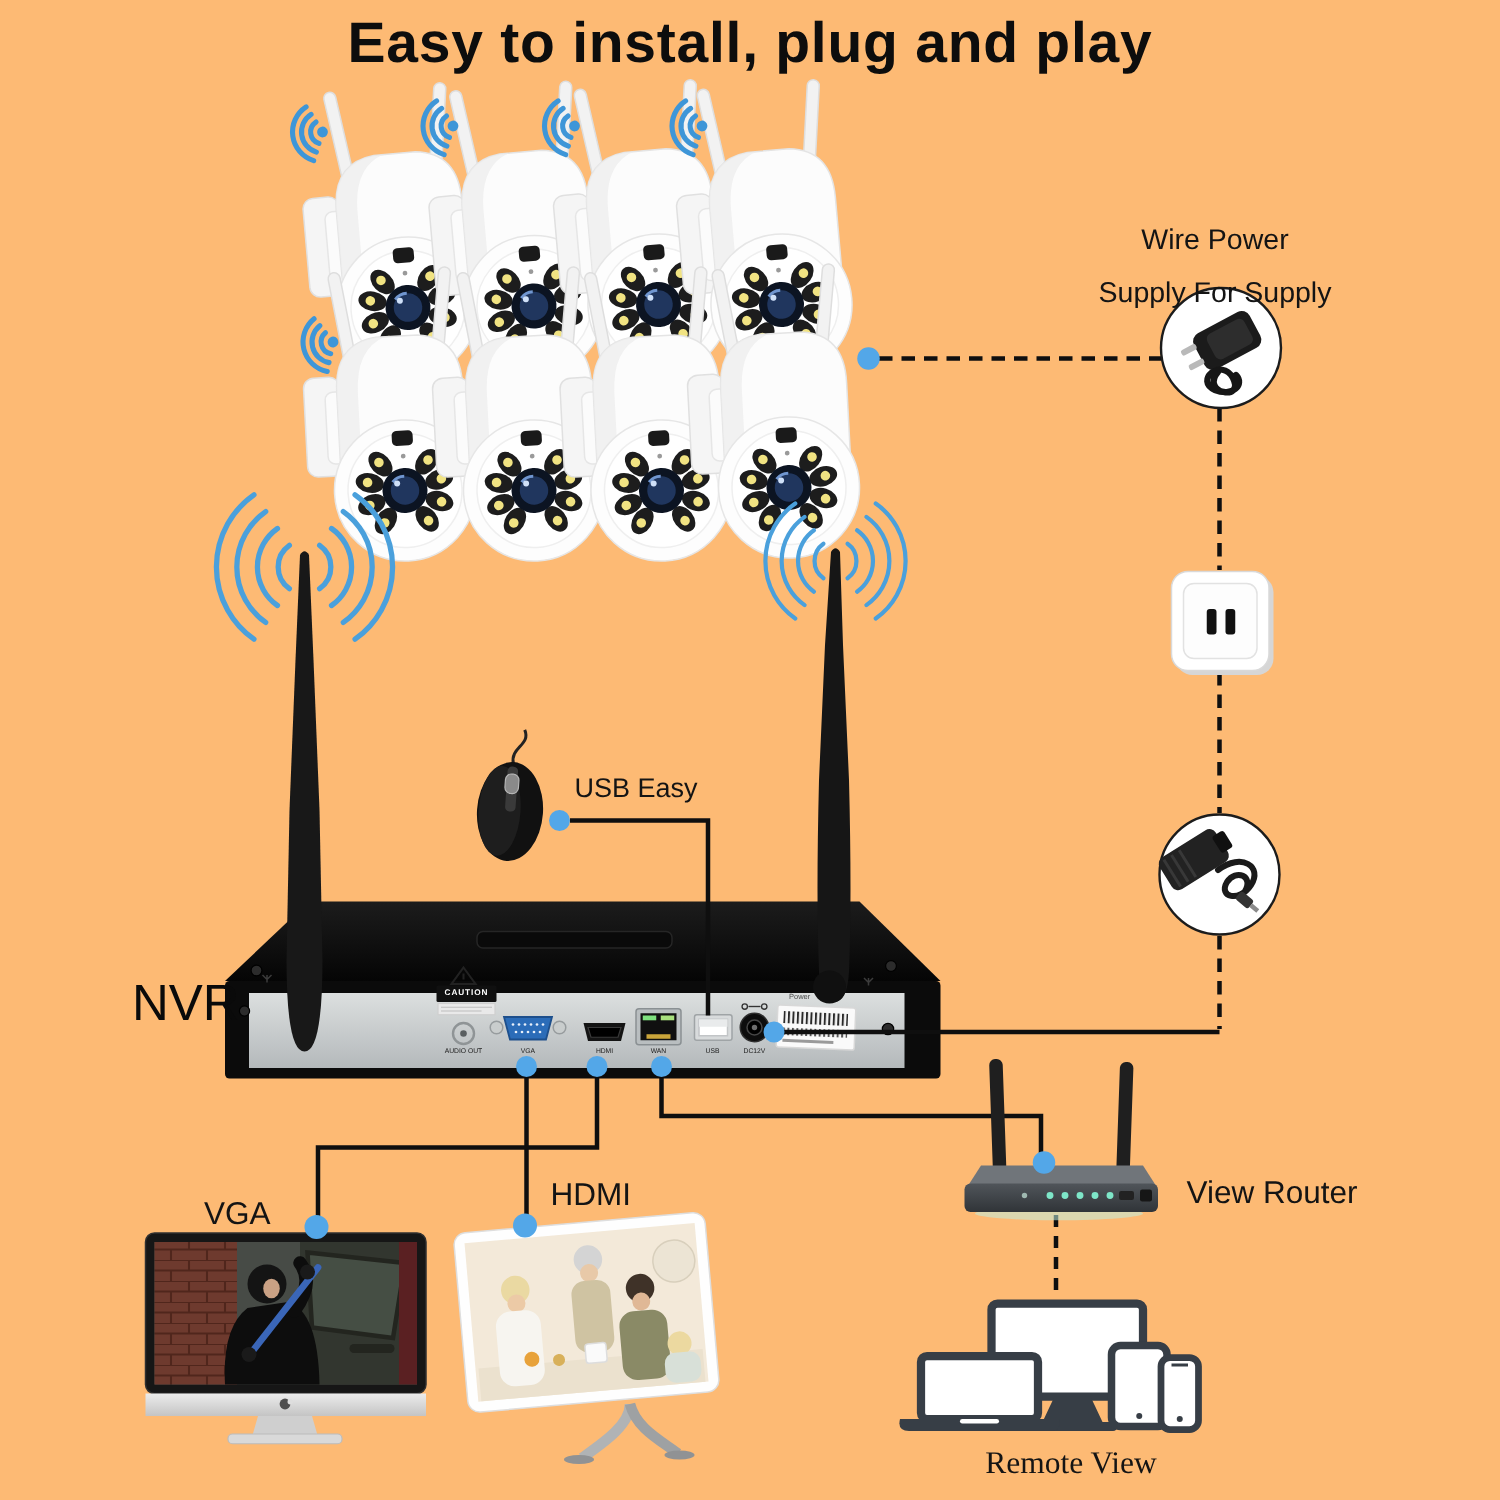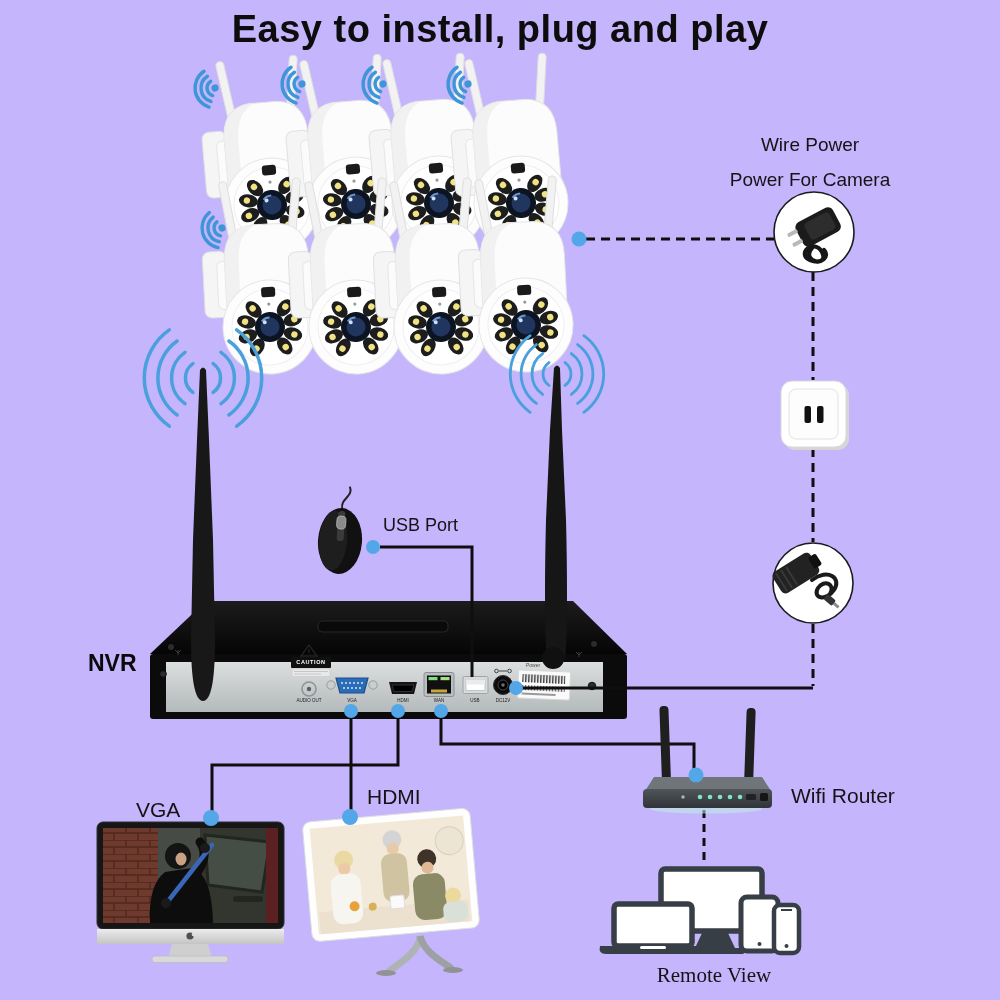--- a/index.html
+++ b/index.html
@@ -1,28 +1,28 @@
 <!DOCTYPE html>
 <html><head>
 <meta charset="utf-8">
 <style>
   html,body{margin:0;padding:0;background:#fff;}
-  #canvas{position:relative;width:1000px;height:1000px;background:#c4b5fd;overflow:hidden;
+  #canvas{position:relative;width:1000px;height:1000px;background:#fdba74;overflow:hidden;
           font-family:"Liberation Sans", sans-serif;color:#111;}
   #scene{position:absolute;left:0;top:0;width:1000px;height:1000px;}
   .lbl{position:absolute;white-space:nowrap;color:#141414;}
   .title{left:0;right:0;top:8px;text-align:center;font-size:38px;font-weight:bold;letter-spacing:.5px;color:#0d0d0d;}
-  .t19{font-size:19px;}
+  .t19{font-size:19px;margin-top:16px;}
   .t21{font-size:21px;}
   .ctr{text-align:center;}
   .plabel{position:absolute;font-size:4.5px;line-height:5px;color:#1c1c1c;text-align:center;letter-spacing:0;}
   .caution{position:absolute;left:291px;top:657px;width:40px;height:11px;background:#101010;color:#fff;
            font-size:5.5px;line-height:11px;text-align:center;font-weight:bold;letter-spacing:.6px;border-radius:1px;}
   .powerlbl{position:absolute;left:526px;top:662px;font-size:5px;color:#4a4a4a;}
-  .nvrlbl{font-size:23px;font-weight:bold;color:#0a0a0a;}
+  .nvrlbl{font-size:34px;font-weight:normal;color:#0a0a0a;}
 </style>
 </head>
 <body>
 
 <div id="canvas">
 
 <svg id="scene" viewBox="0 0 1000 1000">
   <defs>
     <linearGradient id="panelG" x1="0" y1="0" x2="0" y2="1">
       <stop offset="0" stop-color="#dcdfdf"></stop>
@@ -372,26 +372,26 @@
     <circle cx="516" cy="688" r="7"></circle>
     <circle cx="211" cy="818" r="8"></circle>
     <circle cx="350" cy="817" r="8"></circle>
     <circle cx="696" cy="775" r="7.5"></circle>
   </g>
 </svg>
 
 <div class="lbl title">Easy to install, plug and play</div>
 
 <div class="lbl t19 ctr" style="left:710px;top:134px;width:200px;">Wire Power</div>
-<div class="lbl t19 ctr" style="left:710px;top:169px;width:200px;">Power For Camera</div>
-<div class="lbl" style="left:383px;top:515px;font-size:18px;">USB Port</div>
+<div class="lbl t19 ctr" style="left:710px;top:169px;width:200px;">Supply For Supply</div>
+<div class="lbl" style="left:383px;top:515px;font-size:18px;">USB Easy</div>
 <div class="lbl nvrlbl" style="left:88px;top:650px;">NVR</div>
 <div class="lbl t21" style="left:136px;top:798px;">VGA</div>
 <div class="lbl t21" style="left:367px;top:785px;">HDMI</div>
-<div class="lbl t21" style="left:791px;top:784px;">Wifi Router</div>
+<div class="lbl t21" style="left:791px;top:784px;">View Router</div>
 <div class="lbl t21 ctr" style="left:634px;top:963px;width:160px;font-family:Liberation Serif, serif;">Remote View</div>
 
 <div class="caution">CAUTION</div>
 <div class="powerlbl">Power</div>
 <div class="plabel" style="left:291px;top:698px;width:36px;">AUDIO OUT</div>
 <div class="plabel" style="left:338px;top:698px;width:28px;">VGA</div>
 <div class="plabel" style="left:389px;top:698px;width:28px;">HDMI</div>
 <div class="plabel" style="left:425px;top:698px;width:28px;">WAN</div>
 <div class="plabel" style="left:461px;top:698px;width:28px;">USB</div>
 <div class="plabel" style="left:489px;top:698px;width:28px;">DC12V</div>

